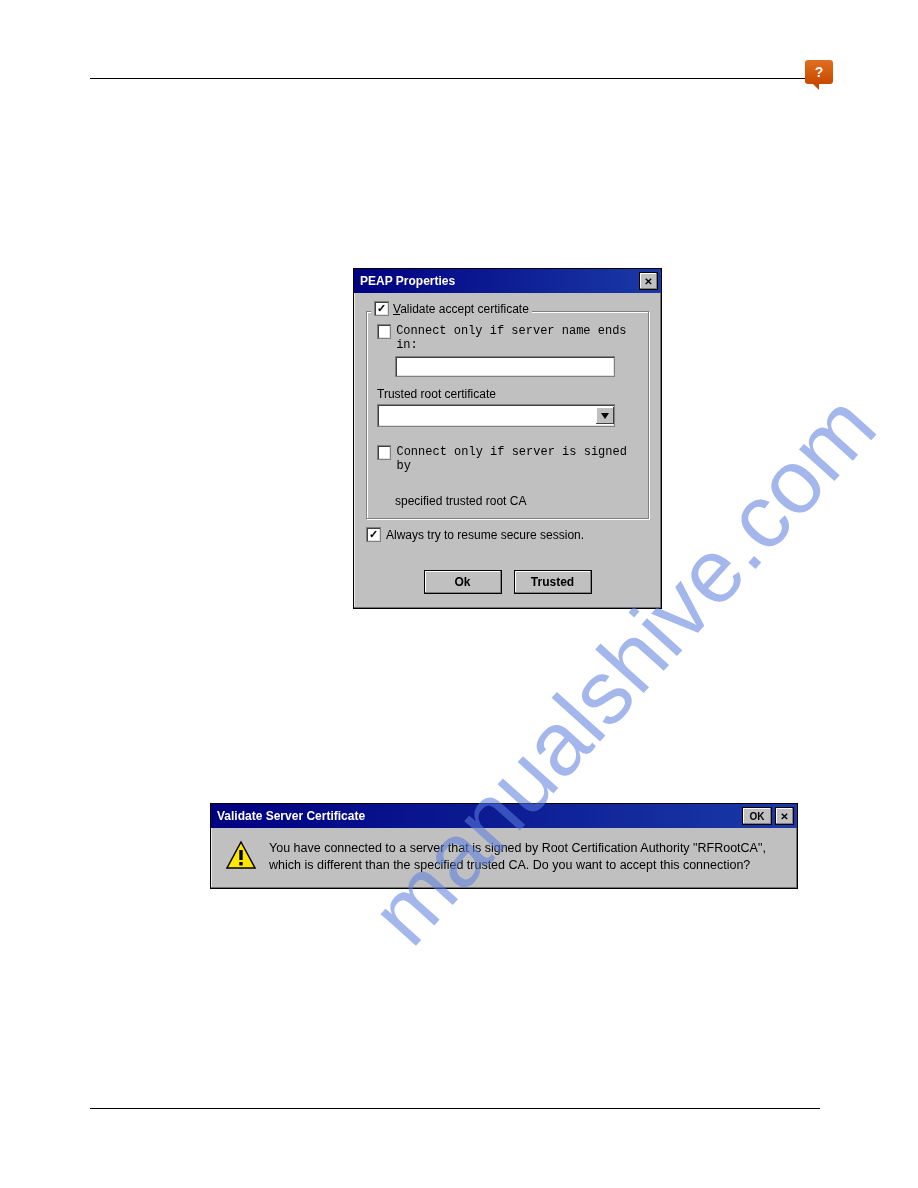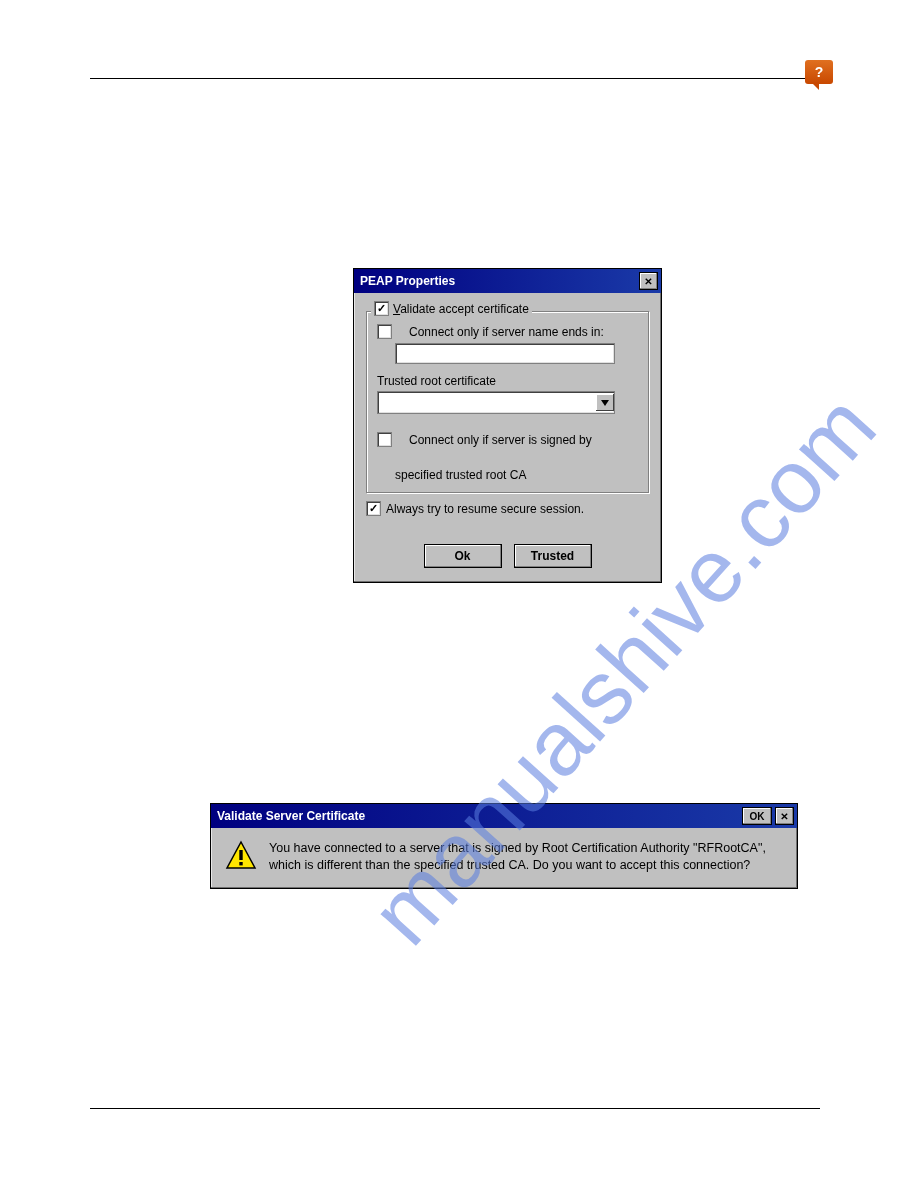--- a/index.html
+++ b/index.html
@@ -128,23 +128,24 @@
   justify-content: center;
 }
 .checkmark {
   font-size: 11px;
   font-weight: bold;
   line-height: 1;
   color: #000;
 }
 .field-row {
   display: flex;
-  align-items: center;
-  gap: 17px;
+  align-items: flex-start;
+  gap: 5px;
   margin-bottom: 4px;
+  font-family: Liberation Mono, monospace;
 }
 .text-input {
   margin-left: 18px;
   width: 218px;
   height: 19px;
   background: #fff;
   border: 1px solid #808080;
   box-shadow: inset 1px 1px 0 #404040, inset -1px -1px 0 #e0e0e0;
 }
 .label-only {

